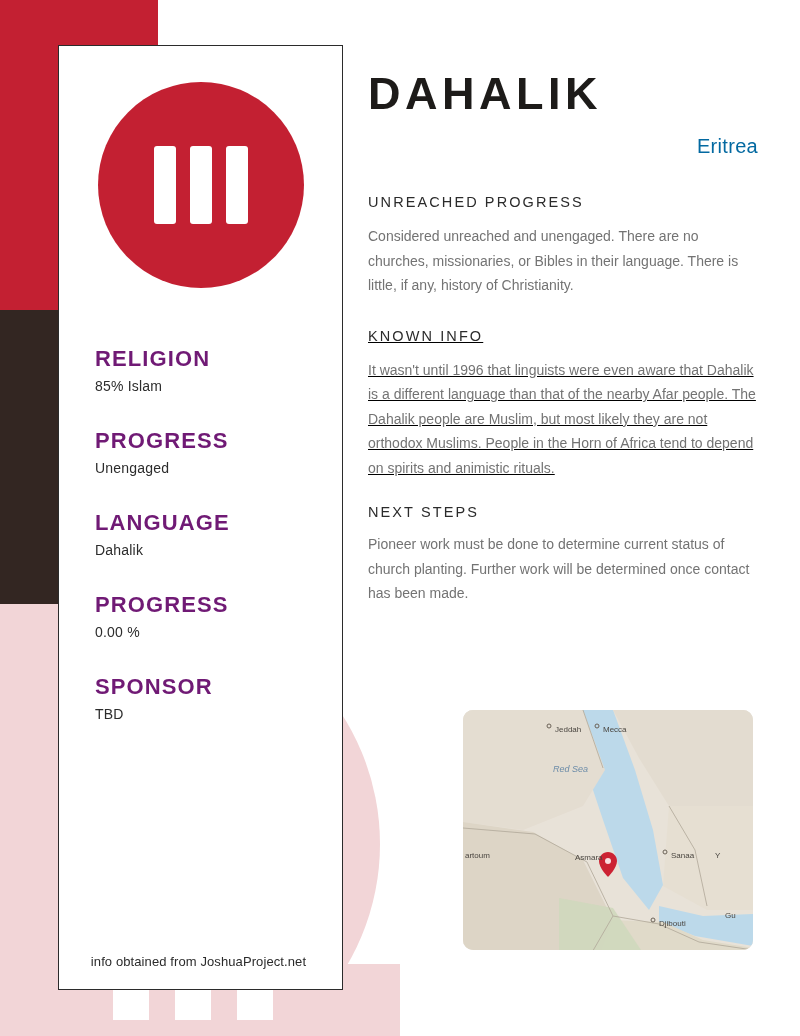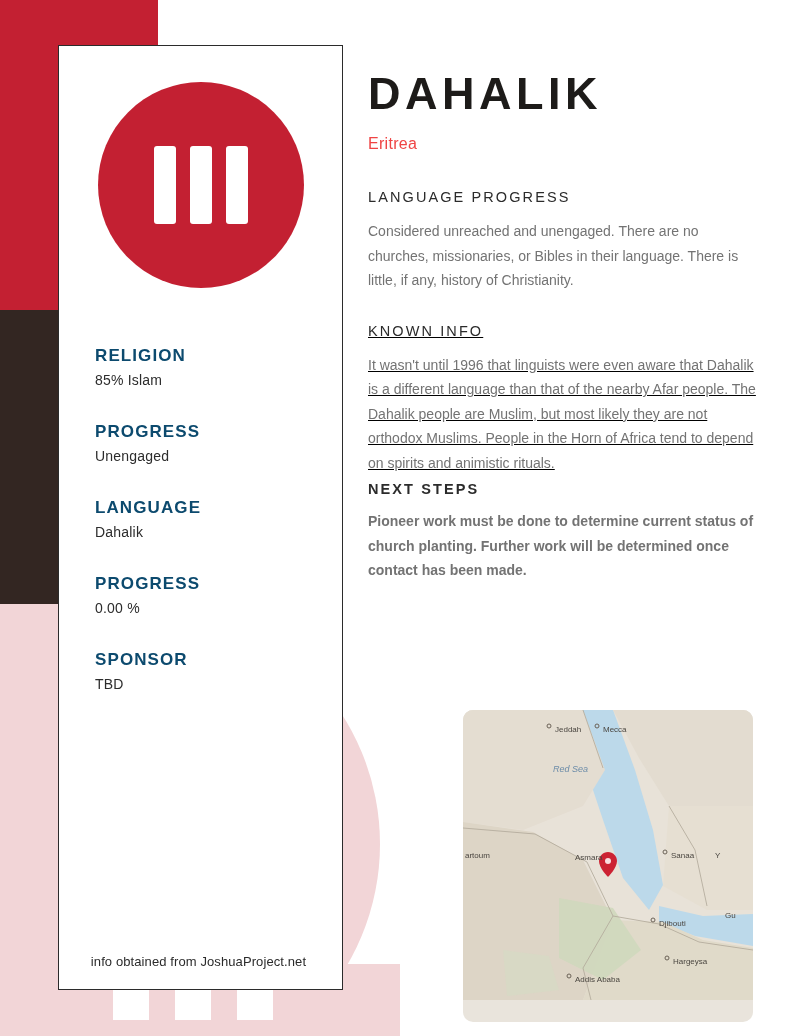--- a/index.html
+++ b/index.html
@@ -91,24 +91,24 @@
     border-radius: 3px;
   }
 
   .fields {
     position: absolute;
     left: 36px; top: 300px;
     width: 220px;
   }
   .field { margin-bottom: 34px; }
   .field-label {
-    font-size: 17px;
+    font-size: 22px;
     font-weight: bold;
     letter-spacing: 1.1px;
-    color: #0c4a6e;
+    color: #701a75;
     margin-bottom: 6px;
   }
   .field-value {
     font-size: 14px;
     color: #2c2c2c;
     letter-spacing: 0.2px;
   }
   .footnote {
     position: absolute;
     left: 2px;
@@ -129,45 +129,46 @@
   }
   .title {
     font-size: 45px;
     font-weight: bold;
     letter-spacing: 4.5px;
     color: #1d1b19;
     line-height: 1.05;
   }
   .subtitle {
     margin-top: 18px;
-    font-size: 16px;
-    color: #ef4444;
+    font-size: 20px;
+    color: #0369a1;
     letter-spacing: 0.3px;
+    text-align: right;
   }
   .section { margin-top: 36px; }
   .section-head {
     font-size: 14.5px;
     letter-spacing: 2.1px;
     color: #2b2b2b;
     margin-bottom: 14px;
   }
   .section-body {
     font-size: 14px;
     line-height: 1.75;
     color: #737373;
   }
   .section.known { margin-top: 30px; text-decoration: underline; }
-  .section.next { margin-top: 6px; font-weight: bold; }
+  .section.next { margin-top: 24px; }
   .section.next .section-head { margin-bottom: 12px; }
 
   
   .map {
     position: absolute;
     left: 463px; top: 710px;
-    width: 290px; height: 312px;
+    width: 290px; height: 240px;
     border-radius: 10px;
     overflow: hidden;
     background: #e9e4dc;
     z-index: 6;
   }
   .map svg { display: block; }
   .map-label {
     font-family: "Liberation Sans", sans-serif;
     font-size: 8px;
     fill: #4a4640;
@@ -227,21 +228,21 @@
     </div>
 
     <div class="footnote">info obtained from JoshuaProject.net</div>
   </div>
 
   <div class="right">
     <div class="title">DAHALIK</div>
     <div class="subtitle">Eritrea</div>
 
     <div class="section">
-      <div class="section-head">LANGUAGE PROGRESS</div>
+      <div class="section-head">UNREACHED PROGRESS</div>
       <div class="section-body">Considered unreached and unengaged. There are no churches, missionaries, or Bibles in their language. There is little, if any, history of Christianity.</div>
     </div>
 
     <div class="section known">
       <div class="section-head">KNOWN INFO</div>
       <div class="section-body">It wasn't until 1996 that linguists were even aware that Dahalik is a different language than that of the nearby Afar people. The Dahalik people are Muslim, but most likely they are not orthodox Muslims. People in the Horn of Africa tend to depend on spirits and animistic rituals.</div>
     </div>
 
     <div class="section next">
       <div class="section-head">NEXT STEPS</div>

